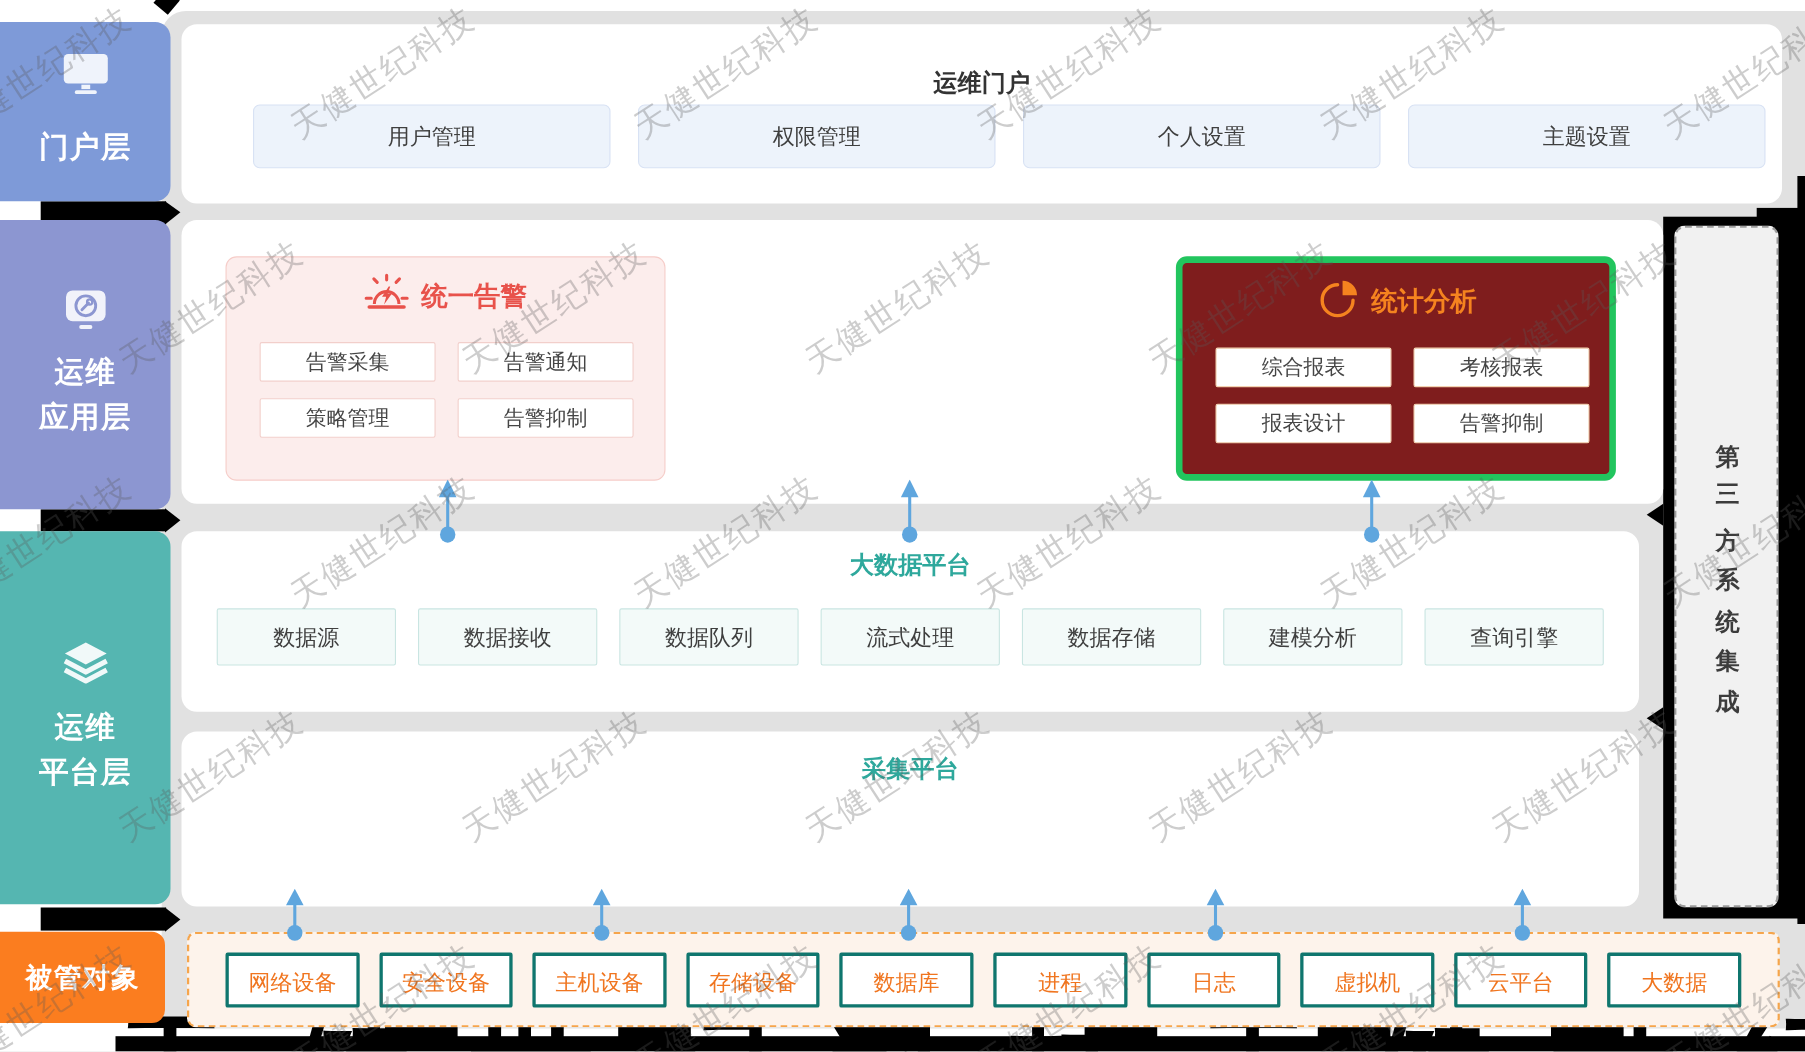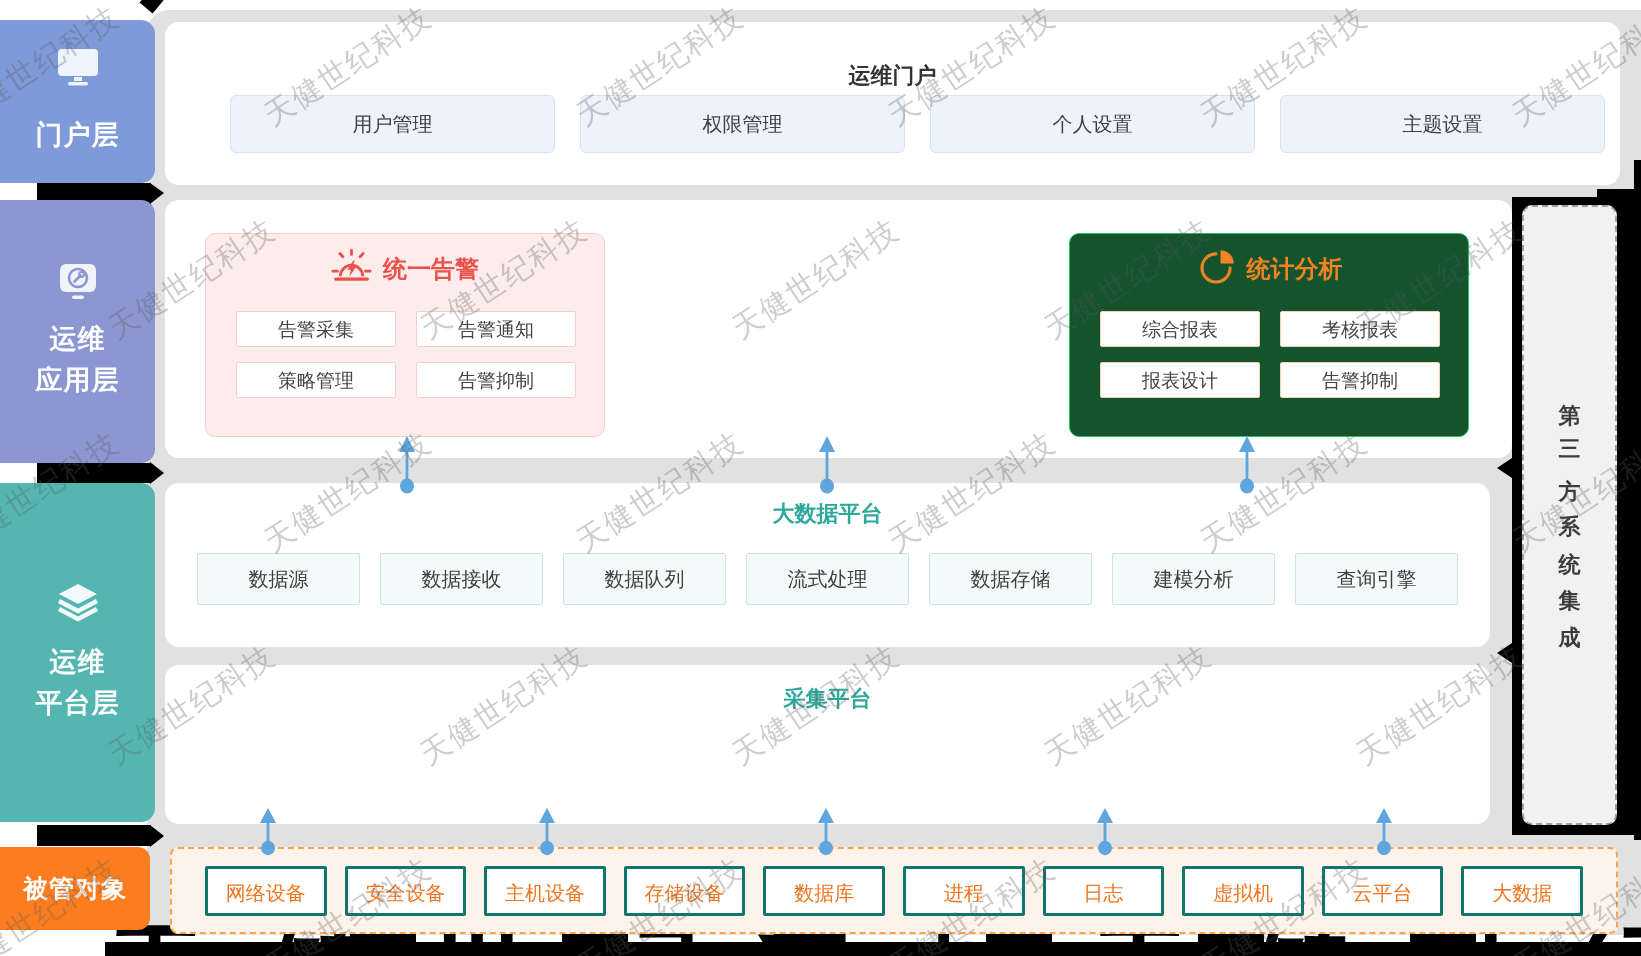--- a/index.html
+++ b/index.html
@@ -26,21 +26,21 @@
   .panel-title{position:absolute;left:0;right:0;text-align:center;font-weight:bold;}
   .t-dark{color:#333333;font-size:22px;}
   .t-teal{font-size:22px;}
   
   #portal-btns{position:absolute;left:42px;top:73px;display:flex;gap:25px;margin-left:23px;}
   .pill{width:325px;height:58px;line-height:56px;text-align:center;background:#EDF3FB;border:1px solid #D8E2F4;border-radius:6px;font-size:20px;color:#3F3F3F;box-sizing:border-box;}
   
   .card{position:absolute;top:33px;width:400px;height:204px;border-radius:10px;box-sizing:border-box;}
   .card-red{background:#FCEDEC;border:1px solid #F6CDC9;}
   .card-blue{background:#E9F5FB;border:1px solid #C2E2F4;}
-  .card-orange{background:#14532d;border:1px solid #22c55e;}
+  .card-orange{background:#7f1d1d;border:6px solid #22c55e;}
   .card-head{position:absolute;top:14px;left:0;right:0;display:flex;align-items:center;justify-content:center;gap:11px;color:var(--accent);}
   .card-title{font-size:24px;font-weight:bold;color:var(--accent);}
   .card-grid{position:absolute;left:30px;top:77px;width:341px;display:flex;flex-wrap:wrap;gap:15px 20px;}
   .cbtn{width:160px;height:36px;line-height:34px;text-align:center;background:#ffffff;font-size:19px;color:#454545;box-sizing:border-box;border-radius:2px;}
   .card-red  .cbtn{border:1px solid #F2CFCB;}
   .card-blue .cbtn{border:1px solid #C6DEE9;}
   .card-orange .cbtn{border:1px solid #F3D3B2;}
   
   .row7{position:absolute;left:32px;top:70px;display:flex;gap:20px;}
   .tbtn{width:163px;height:52px;line-height:50px;text-align:center;background:#F3FAF9;border:1px solid #C9E5E2;border-radius:2px;font-size:20px;color:#3F3F3F;box-sizing:border-box;}

